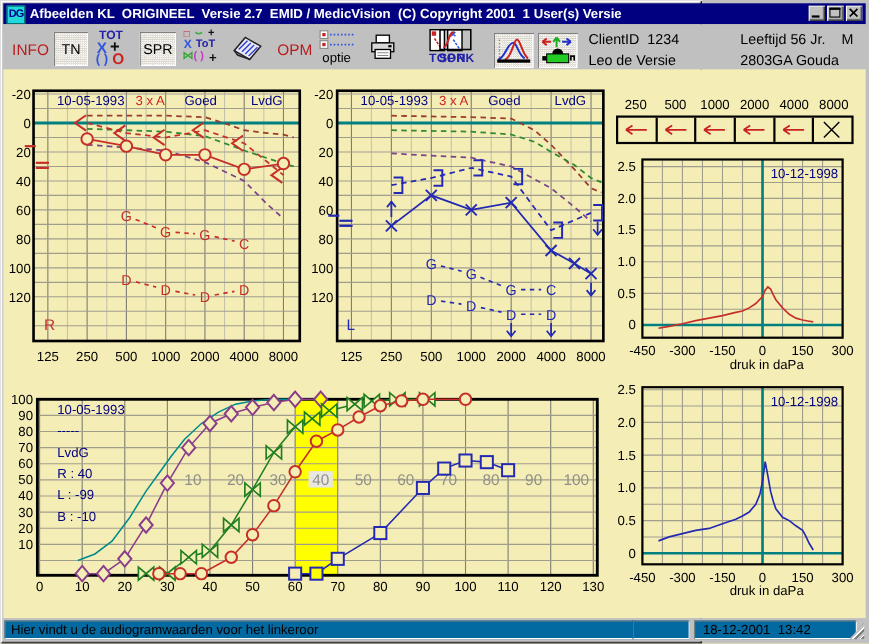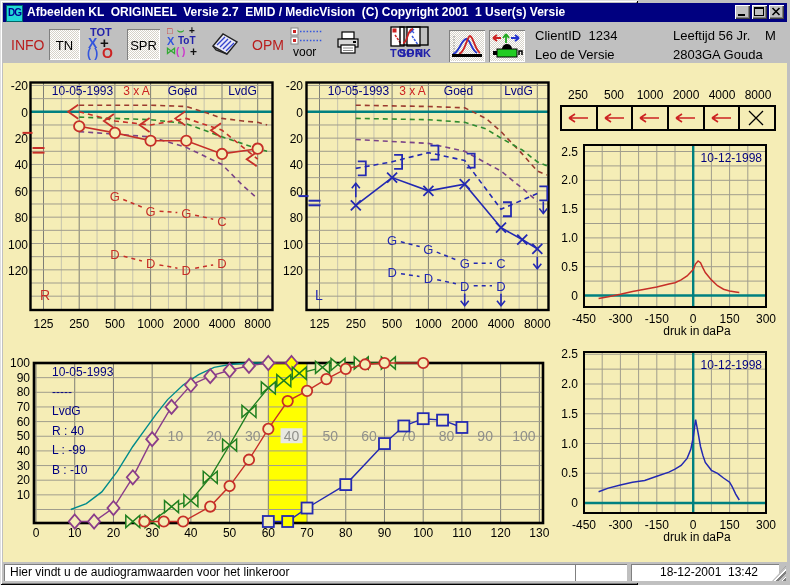--- a/index.html
+++ b/index.html
@@ -30,26 +30,26 @@
   #content{position:absolute;left:3px;top:63px;width:784px;height:499px;background:#f5edb6;}
 
   #weber-title{position:absolute;font-size:13px;color:#00003a;}
   #weber-freqs{position:absolute;display:flex;}
   #weber-freqs span{display:inline-block;text-align:center;font-size:12px;color:#000;}
   #weber-table{position:absolute;display:flex;border:2px solid #000;background:#f5edb6;}
   .weber-cell{border-right:2px solid #000;position:relative;}
   .weber-cell:last-child{border-right:none;}
 
   #statusbar{position:absolute;left:3px;top:562px;width:784px;height:21px;background:#c0c0c0;}
-  .status-panel{position:absolute;top:2px;height:17px;background:#ffffff;
+  .status-panel{position:absolute;top:2px;height:17px;background:#0369a1;
      box-shadow:inset 1px 1px 0 #808080, inset -1px -1px 0 #ffffff;
      font-size:12px;color:#000;line-height:17px;white-space:pre;overflow:hidden;}
   #status-msg{left:1px;width:568px;padding-left:6px;}
   #status-mid{left:572px;width:52px;}
-  #status-time{left:628px;width:140px;padding-left:8px;text-align:center;}
+  #status-time{left:628px;width:140px;padding-left:8px;}
   #resize-grip{position:absolute;right:1px;top:4px;width:14px;height:15px;
      background:repeating-linear-gradient(135deg,#c0c0c0 0 2px,#ffffff 2px 3px,#808080 3px 5px);
      clip-path:polygon(100% 0,100% 100%,0 100%);}
   svg text{font-family:"Liberation Sans",sans-serif;}
 </style>
 </head>
 <body>
 
 <div id="window">
 
@@ -116,21 +116,21 @@
 
     <div class="abs" style="left:287px;top:5px;width:34px;height:32px;">
       <svg class="abs" style="left:0;top:0;" width="34" height="18">
         <rect x="1" y="1" width="7" height="7" fill="#fff" stroke="#888" stroke-width="1"></rect>
         <rect x="3" y="3" width="3" height="3" fill="#cc2222"></rect>
         <path d="M10,4.5 h22" stroke="#3355dd" stroke-width="1.5" stroke-dasharray="1.5,1.8"></path>
         <rect x="1" y="10" width="7" height="7" fill="#fff" stroke="#888" stroke-width="1"></rect>
         <rect x="3" y="12" width="3" height="3" fill="#cc2222"></rect>
         <path d="M10,13.5 h22" stroke="#3355dd" stroke-width="1.5" stroke-dasharray="1.5,1.8"></path>
       </svg>
-      <span class="abs" style="left:3px;top:18px;font-size:12px;color:#000;">voor</span>
+      <span class="abs" style="left:3px;top:18px;font-size:12px;color:#000;">optie</span>
     </div>
 
     <div class="abs" style="left:333px;top:9px;">
       <svg width="26" height="25">
         <rect x="6" y="1" width="12" height="7" fill="#fff" stroke="#000" stroke-width="1.2"></rect>
         <rect x="2" y="8" width="20" height="8" fill="#d8d8d8" stroke="#000" stroke-width="1.2"></rect>
         <rect x="17" y="10" width="3" height="2" fill="#000"></rect>
         <rect x="5" y="14" width="14" height="8" fill="#fff" stroke="#000" stroke-width="1.2"></rect>
         <path d="M7,17 h10 M7,19.5 h10" stroke="#888" stroke-width="1"></path>
       </svg>

